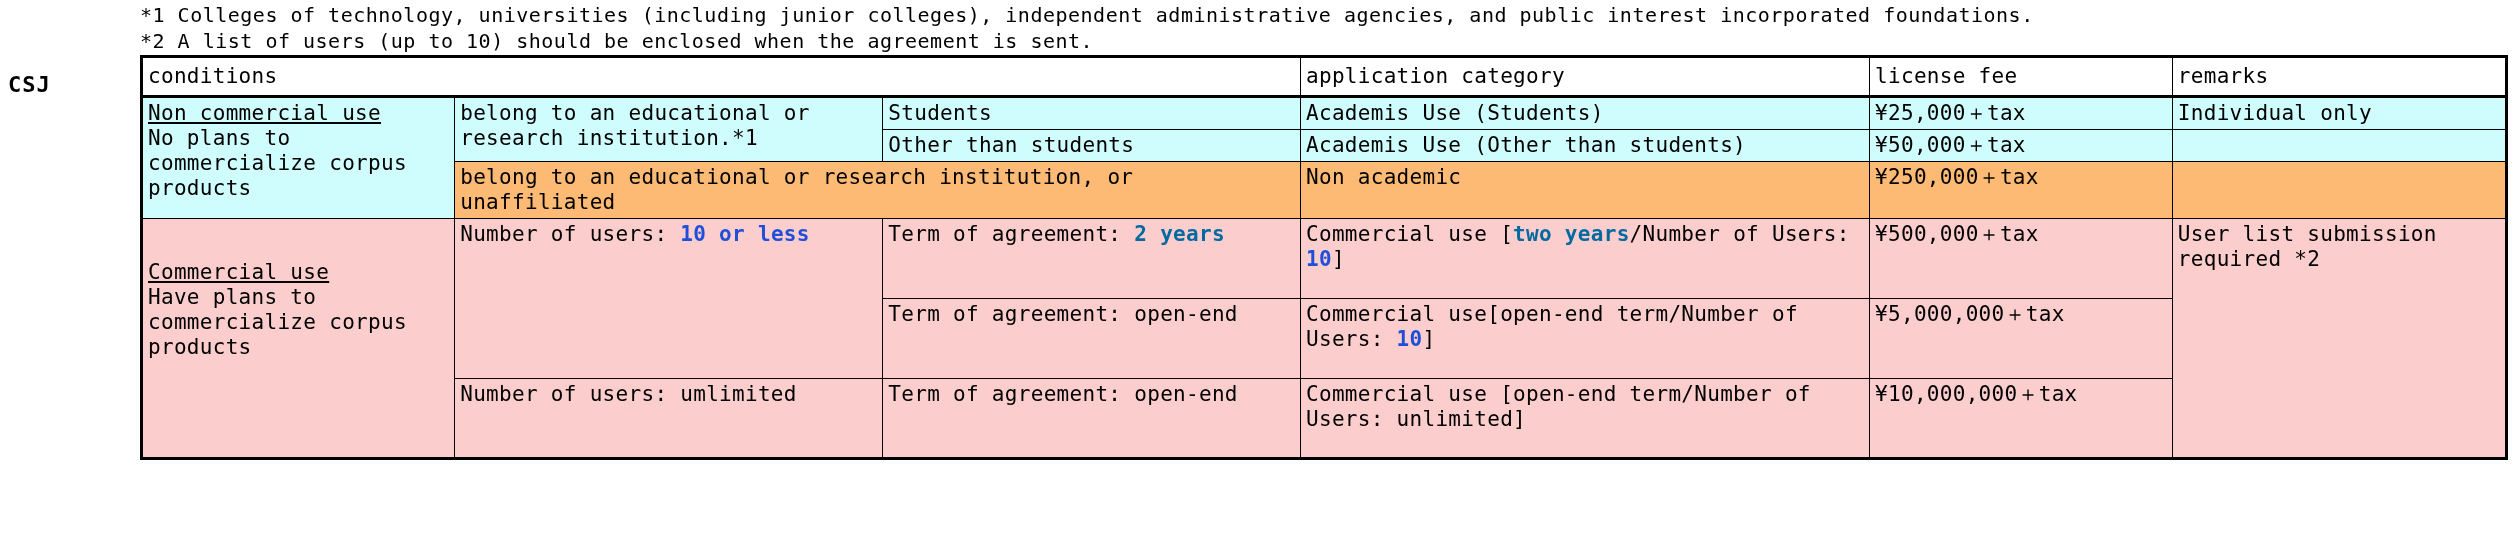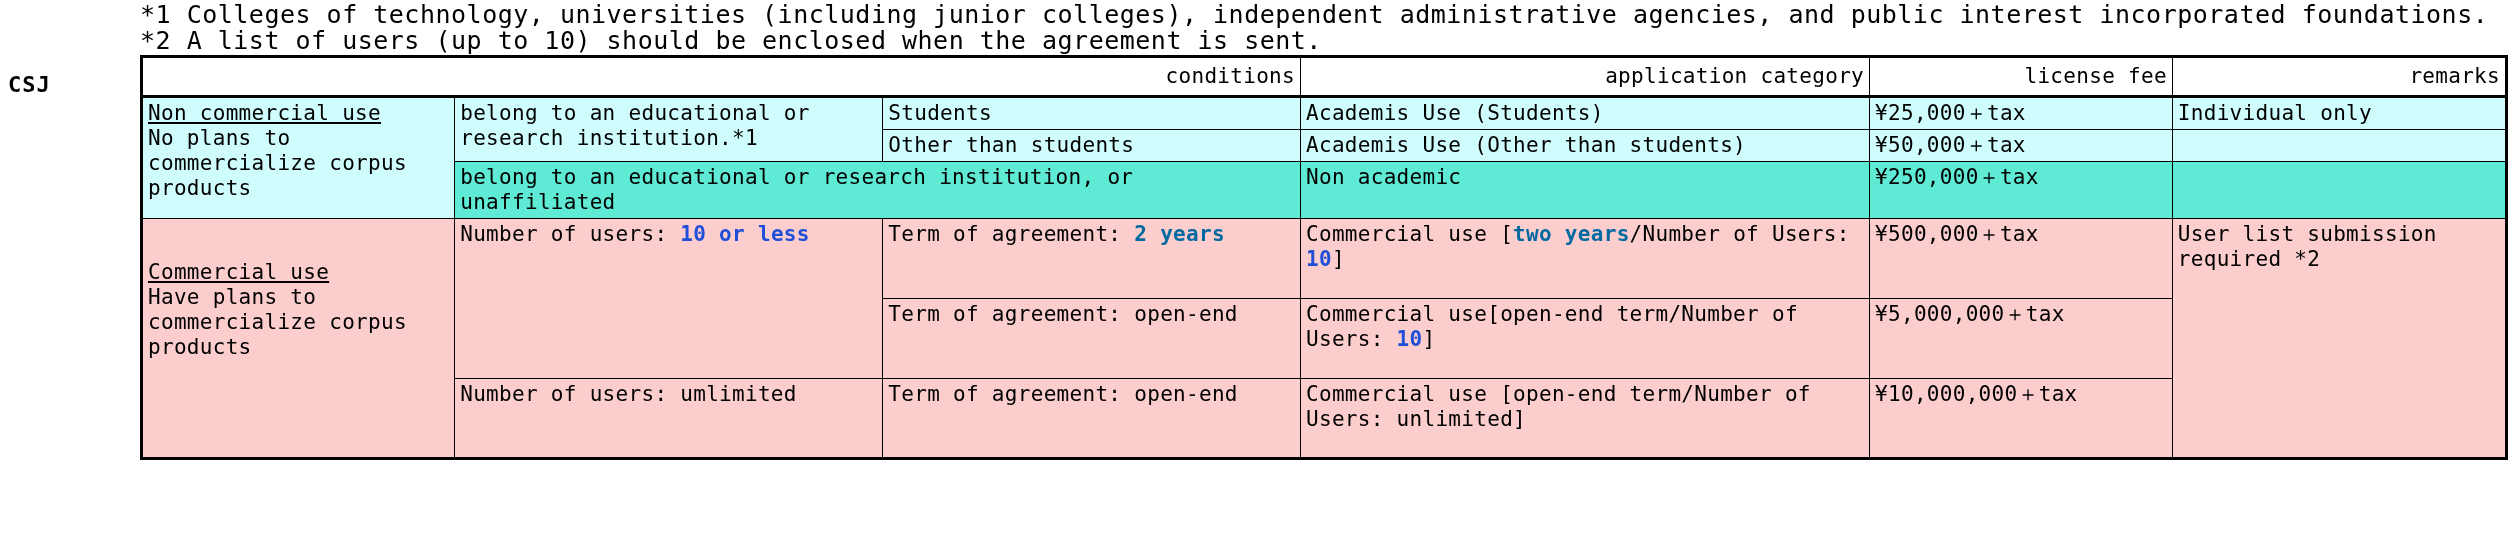--- a/index.html
+++ b/index.html
@@ -12,21 +12,21 @@
     font-family: "DejaVu Sans Mono", "Liberation Mono", monospace;
     color: #000000;
     overflow: hidden;
   }
   .page { position: relative; width: 2515px; height: 551px; }
 
   
   .notes {
     position: absolute;
     left: 140px; top: 2px;
-    font-size: 25px;
+    font-size: 20px;
     line-height: 26px;
     letter-spacing: 0.5px;
     white-space: nowrap;
   }
   .note-line { display: block; }
 
   
   .corpus-label {
     position: absolute;
     left: 8px; top: 72px;
@@ -51,28 +51,28 @@
   table.pricing td, table.pricing th {
     border: 1px solid #000000;
     padding: 3px 5px;
     vertical-align: top;
     font-weight: normal;
     text-align: left;
     letter-spacing: 0.3px;
   }
   
   table.pricing { border: 3px solid #000; }
-  tr.head th { border-bottom: 3px solid #000; text-align: right; vertical-align: middle; height: 40px;}
+  tr.head th { border-bottom: 3px solid #000; text-align: left; vertical-align: middle; height: 40px;}
   tr.head th.first { border-left: none; }
 
   td.cat-cell, td.fee-cell, td.rem-cell { vertical-align: middle; }
   td.fee-cell { text-align: right; white-space: nowrap; }
 
   .c-cyan  { background: #cffcfc; }
-  .c-blue  { background: #5eead4; }
+  .c-blue  { background: #fdba74; }
   .c-pink  { background: #fbcdcd; margin-top: 8px; }
 
   .u-bold-underline {
     font-weight: normal;
     text-decoration: underline;
     display: inline-block;
   }
   .hl-red  { color: #0369a1; font-weight: bold; }
   .hl-blue { color: #1f4fd8; font-weight: bold; }
 </style>

